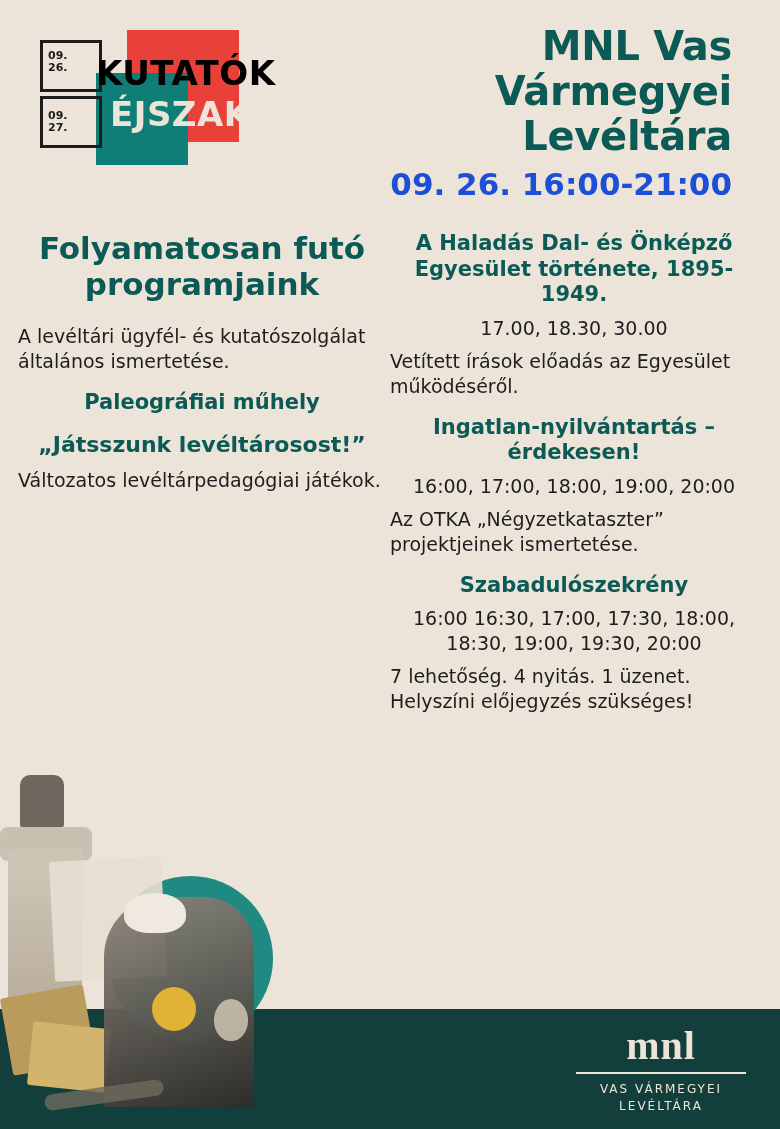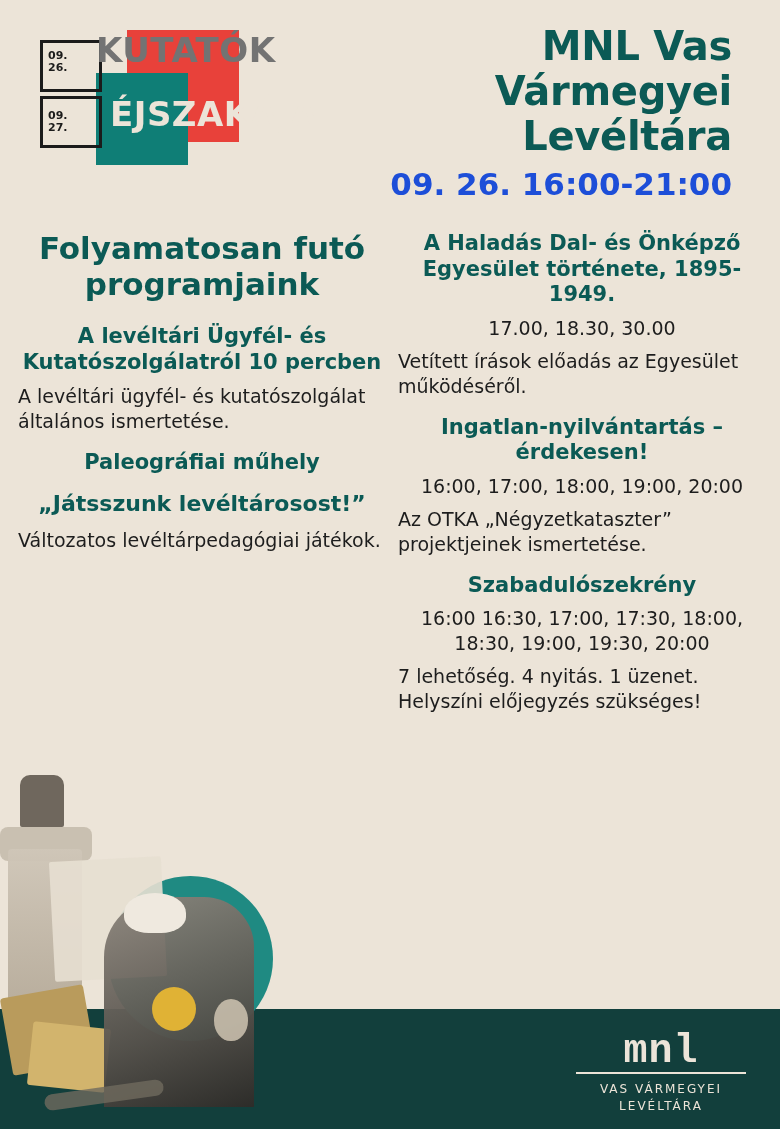--- a/index.html
+++ b/index.html
@@ -81,25 +81,25 @@
     color: #1b1b1b;
     line-height: 1.05;
     width: 30px;
   }
   .logo-date.d1 { top: 32px; }
   .logo-date.d2 { top: 92px; }
 
   .logo-word1 {
     position: absolute;
     left: 72px;
-    top: 12px;
+    top: 35px;
     font-size: 34px;
     font-weight: 800;
     letter-spacing: 0.5px;
-    color: #737373;
+    color: #000000;
     font-family: "DejaVu Sans", sans-serif;
   }
   .logo-word2 {
     position: absolute;
     left: 86px;
     top: 76px;
     font-size: 34px;
     font-weight: 800;
     letter-spacing: 0.5px;
     color: #ece4d8;
@@ -125,21 +125,21 @@
     color: #1d4ed8;
     line-height: 1.3;
     margin-top: 6px;
     white-space: nowrap;
   }
 
   
   .columns {
     display: flex;
     padding: 6px 18px 0 18px;
-    gap: 12px;
+    gap: 4px;
   }
   .col {
     width: 368px;
     flex: 0 0 368px;
   }
   .col-title {
     font-size: 31px;
     font-weight: 800;
     color: #0b5a55;
     text-align: center;
@@ -324,22 +324,23 @@
     bottom: 16px;
     width: 170px;
     text-align: center;
     color: #ece4d8;
   }
   .footer-logo .mark {
     font-size: 40px;
     font-weight: 800;
     letter-spacing: 1px;
     line-height: 1;
-    font-family: Liberation Mono, monospace;
+    font-family: Liberation Serif, serif;
     border-bottom: 2px solid #ece4d8;
+    padding-bottom: 6px;
     display: block;
   }
   .footer-logo .sub1 {
     display: block;
     font-size: 12px;
     letter-spacing: 2px;
     margin-top: 8px;
   }
   .footer-logo .sub2 {
     display: block;
@@ -374,21 +375,20 @@
     </div>
 
   </div>
 
   <div class="columns">
 
     <div class="col col-left">
       <div class="col-title">Folyamatosan futó programjaink</div>
 
       <div class="item">
-        <div class="item-title">A levéltári Ügyfél- és Kutatószolgálatról 10 percben</div>
         <div class="item-desc">A levéltári ügyfél- és kutatószolgálat általános ismertetése.</div>
       </div>
 
       <div class="item">
         <div class="item-title">Paleográfiai műhely</div>
       </div>
 
       <div class="item">
         <div class="quote-title">„Játsszunk levéltárosost!”</div>
         <div class="item-desc">Változatos levéltárpedagógiai játékok.</div>

